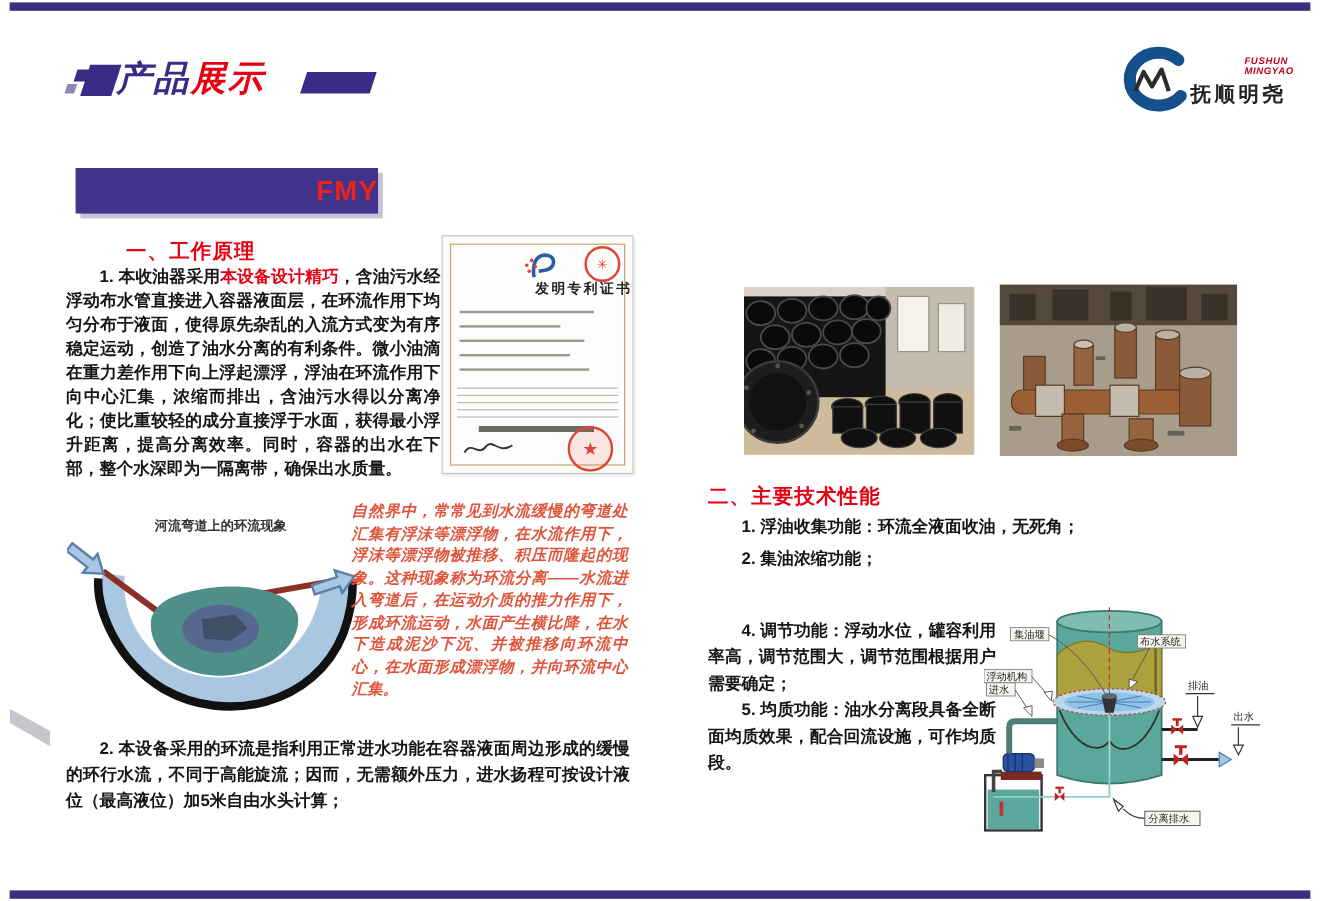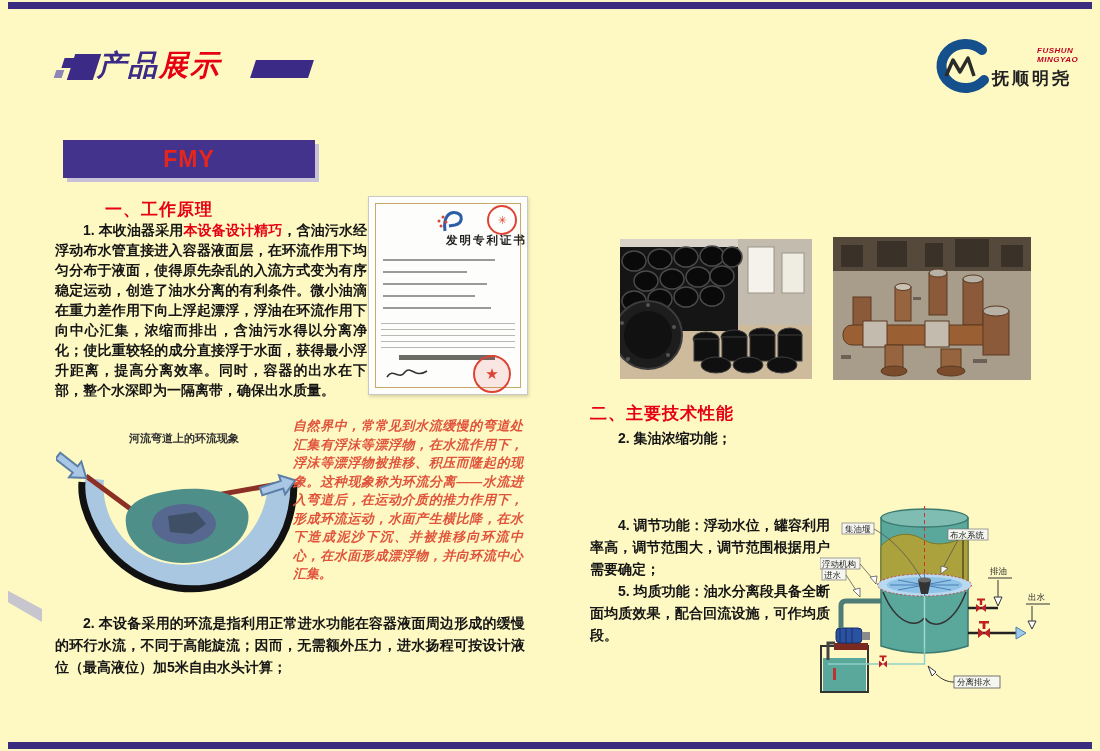--- a/index.html
+++ b/index.html
@@ -1,31 +1,31 @@
 <!DOCTYPE html>
 <html><head>
 <meta charset="utf-8">
 <style>
   html,body{margin:0;padding:0;background:#888;}
-  #page{position:relative;width:1100px;height:751px;background:#fef9c3;overflow:hidden;
+  #page{position:relative;width:1100px;height:751px;background:#ffffff;overflow:hidden;
         font-family:"Liberation Sans","DejaVu Sans",sans-serif;margin:0 auto;}
   .band{position:absolute;left:8px;width:1084px;height:7px;background:#3a2d80;}
   
   #logo-left{position:absolute;left:55px;top:46px;width:260px;height:45px;}
   .skew{transform:skewX(-18deg);background:#3b2b87;position:absolute;}
   #logo-left .txt{position:absolute;left:42px;top:0;font-size:29px;font-weight:700;font-style:italic;letter-spacing:2px;white-space:nowrap;}
   .t-purple{color:#3b2b87;} .t-red{color:#e60012;}
   
   #logo-right{position:absolute;left:930px;top:36px;width:165px;height:62px;}
   #logo-right .txts{position:absolute;left:62px;top:10px;}
   .en-line{color:#c00020;font-style:italic;font-size:8px;font-weight:700;letter-spacing:.5px;padding-left:45px;}
   .cn-line{color:#222;font-weight:700;font-size:17px;letter-spacing:3px;margin-top:3px;}
   
   #banner{position:absolute;left:63px;top:140px;width:252px;height:38px;background:#43338c;
-          box-shadow:4px 4px 0 #c7c2d8;display:flex;align-items:center;justify-content:center;
+          box-shadow:4px 4px 0 #c7c2d8;display:flex;align-items:center;justify-content:flex-end;
           font-size:23px;font-weight:700;letter-spacing:1px;white-space:nowrap;}
   #banner .fmy{color:#e8251c;} #banner .rest{color:#fff;}
   .sec-head{position:absolute;color:#e60012;font-weight:700;font-size:17px;letter-spacing:1px;}
   .para{position:absolute;color:#151515;font-weight:700;font-size:14px;text-align:justify;}
   .indent{text-indent:2em;}
   #para1{left:55px;top:220px;width:312px;line-height:20px;}
   .hl{color:#e60012;}
   #note-red{left:293px;top:417px;width:230px;line-height:18.5px;color:#e0543c;font-style:italic;font-weight:700;font-size:13px;position:absolute;text-align:justify;}
   #para2{left:55px;top:612px;width:470px;line-height:22px;}
   #right-points{left:590px;top:116px;width:488px;line-height:21.5px;}
@@ -215,20 +215,21 @@
           <rect x="8" y="118" width="10" height="4"></rect>
           <rect x="140" y="122" width="14" height="4"></rect>
           <rect x="80" y="60" width="8" height="3"></rect>
         </g>
     </g>
   </svg>
 
   <div class="sec-head" style="left:590px;top:402px;">二、主要技术性能</div>
 
   <div id="sec2-items" class="para">
+    <p class="indent">1. 浮油收集功能：环流全液面收油，无死角；</p>
     <p class="indent">2. 集油浓缩功能；</p>
   </div>
 
   <div id="sec2-45" class="para">
     <p class="indent">4. 调节功能：浮动水位，罐容利用率高，调节范围大，调节范围根据用户需要确定；</p>
     <p class="indent">5. 均质功能：油水分离段具备全断面均质效果，配合回流设施，可作均质段。</p>
   </div>
 
   <svg class="img-frame" style="left:820px;top:496px;" width="270" height="207" viewBox="0 0 270 207">
 

